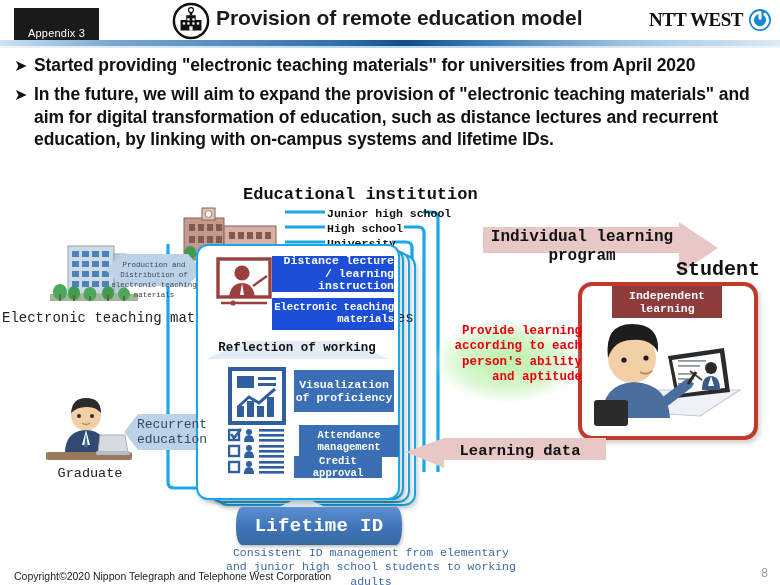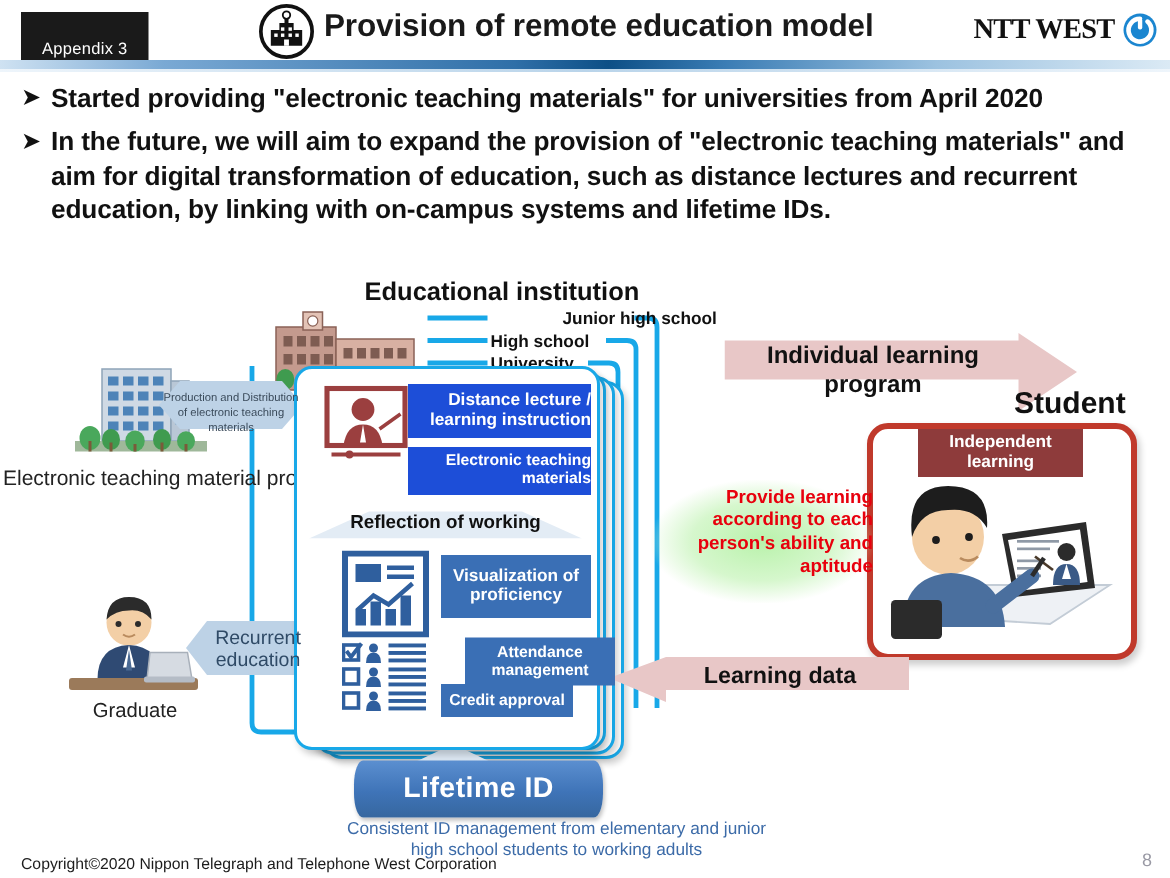--- a/index.html
+++ b/index.html
@@ -52,29 +52,29 @@
   .bullet .mark{
     font-size:16px;color:#111;width:20px;flex:none;line-height:1.32;
     padding-top:1px;
   }
   .bullet .btext{
     font-size:17.5px;color:#111;font-weight:bold;line-height:1.30;
     letter-spacing:-.1px;
   }
 
   
-  #diagram{position:absolute;left:0;top:182px;width:780px;height:390px;}
+  #diagram{position:absolute;left:0;top:182px;width:780px;height:390px;font-family:Liberation Mono, monospace;}
 
   .lbl{position:absolute;white-space:nowrap;}
 
   
   #edu-title{left:243px;top:3px;font-size:17px;font-weight:bold;color:#111;}
   #school-building{position:absolute;left:176px;top:22px;width:110px;height:72px;}
   .school-lbl{font-size:11.5px;font-weight:bold;color:#111;}
-  #lbl-jhs{left:327px;top:25px;margin-left:48px;}
+  #lbl-jhs{left:327px;top:25px;}
   #lbl-hs{left:327px;top:40px;}
   #lbl-univ{left:327px;top:55px;}
 
   
   .stack-card{
     position:absolute;background:#ffffff;border:2.5px solid #18a8e8;
     border-radius:12px;box-shadow:2px 3px 4px rgba(0,0,0,.18);
   }
   #card3{left:216px;top:72px;width:196px;height:248px;}
   #card2{left:210px;top:69px;width:196px;height:248px;}
@@ -99,21 +99,21 @@
     display:flex;align-items:center;justify-content:center;
     font-size:12.5px;font-weight:bold;color:#111;
   }
 
   .blue-box{
     position:absolute;background:#3a6fb5;color:#ffffff;
     font-weight:bold;text-align:center;line-height:1.15;
     display:flex;align-items:center;justify-content:center;z-index:4;
   }
   #bb-visual{left:294px;top:188px;width:100px;height:42px;font-size:11.5px;}
-  #bb-attend{left:310px;top:243px;width:100px;height:32px;font-size:10.5px;}
+  #bb-attend{left:299px;top:243px;width:100px;height:32px;font-size:10.5px;}
   #bb-credit{left:294px;top:274px;width:88px;height:22px;font-size:10.5px;}
   #chart-icon{position:absolute;left:228px;top:185px;width:58px;height:58px;z-index:4;}
   #list-icon{position:absolute;left:228px;top:246px;width:58px;height:48px;z-index:4;}
 
   
   #office-building{position:absolute;left:50px;top:60px;width:88px;height:68px;}
   #etm-caption{left:2px;top:128px;width:190px;text-align:center;font-size:14px;color:#222;line-height:1.2;}
   #grad-person{position:absolute;left:42px;top:215px;width:94px;height:68px;}
   #grad-caption{left:40px;top:284px;width:100px;text-align:center;font-size:13.5px;color:#222;}
 

